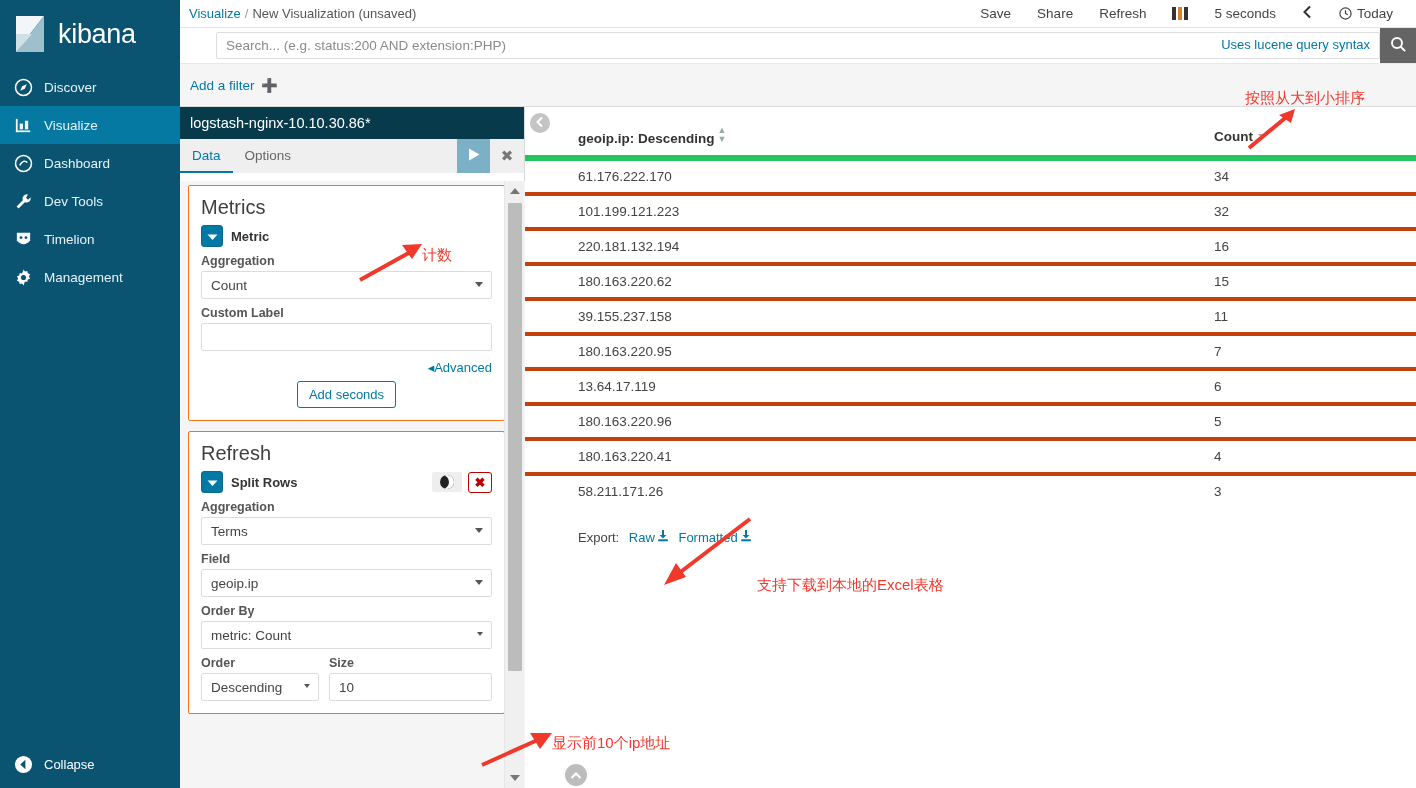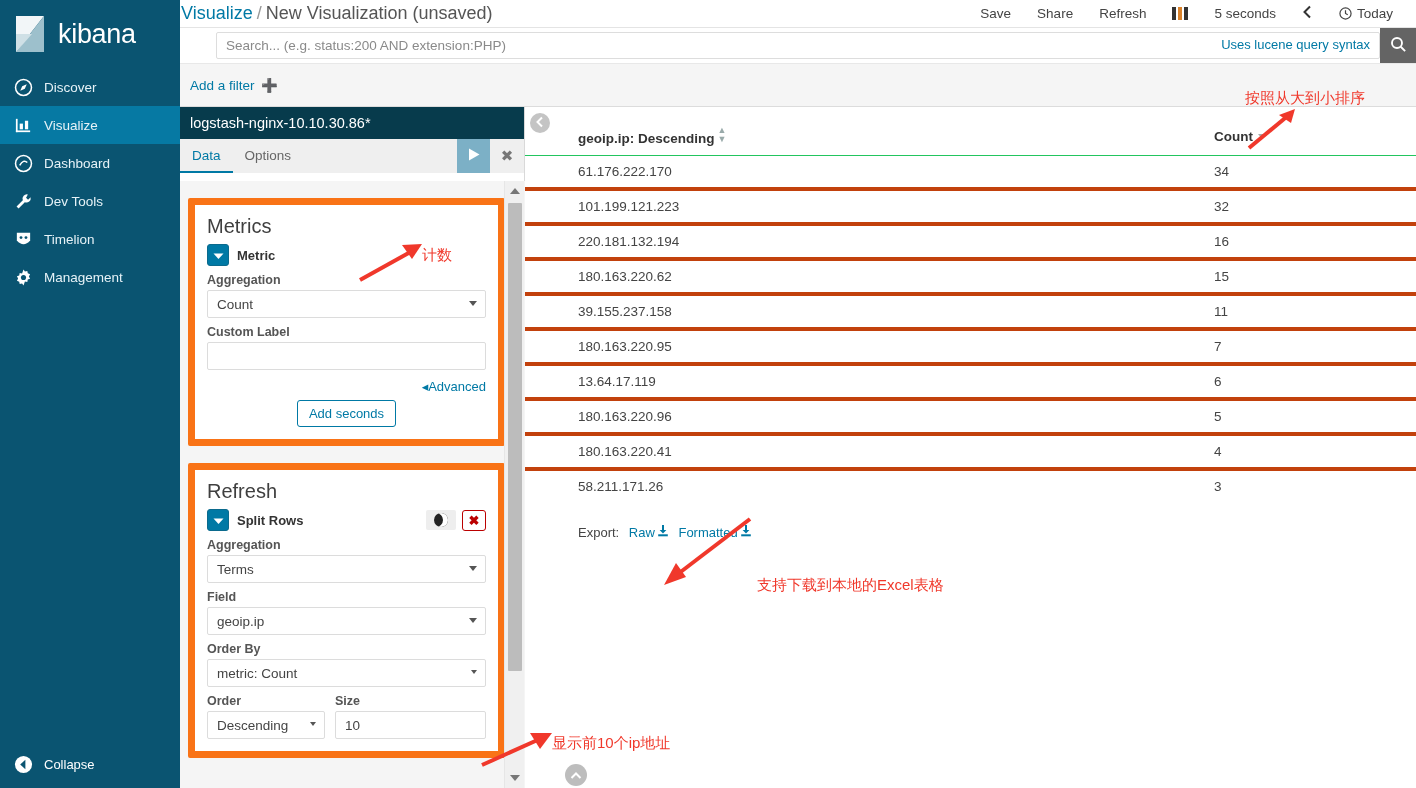--- a/index.html
+++ b/index.html
@@ -30,21 +30,21 @@
     position:absolute; bottom:14px; left:0; width:180px;
     display:flex; align-items:center; padding-left:14px; cursor:pointer;
   }
 
   
   #topbar {
     position:absolute; left:180px; top:0; width:1236px; height:28px;
     background:#fff; border-bottom:1px solid #e4e4e4;
     display:flex; align-items:center;
   }
-  .breadcrumb { padding-left:1px; font-size:18px; color:#555; white-space:nowrap; }
+  .breadcrumb { padding-left:9px; font-size:13px; color:#555; white-space:nowrap; }
   .breadcrumb a { color:#0079a5; text-decoration:none; cursor:pointer; }
   .breadcrumb .sep { color:#999; margin:0 4px; }
   .topnav { margin-left:auto; display:flex; align-items:center; padding-right:10px; gap:0; }
   .topnav-item {
     font-size:13.5px; color:#444; padding:0 13px; cursor:pointer; white-space:nowrap;
     display:flex; align-items:center; height:28px;
   }
   .pause-ico { display:inline-flex; gap:2px; align-items:center; }
   .pause-ico i { display:block; width:4px; height:13px; background:#d9822b; }
   .pause-ico i.dark { background:#333; }
@@ -99,22 +99,22 @@
   }
   .close-btn {
     width:34px; background:#efefef; display:flex; align-items:center; justify-content:center;
     color:#777; font-size:15px; cursor:pointer;
   }
   .editor-body {
     position:absolute; top:74px; left:0; width:345px; height:607px;
     background:#f5f5f5; overflow:hidden;
   }
   .card {
-    background:#fff; border:7px solid #f97316; border-radius:2px;
-    margin:17px 20px 10px 8px; padding:10px 12px 12px 12px;
+    background:#fff; border:1px solid #f97316; border-radius:2px;
+    margin:4px 20px 10px 8px; padding:10px 12px 12px 12px;
   }
   .card h2 {
     margin:0 0 6px 0; font-size:20px; font-weight:400; color:#3f3f3f;
   }
   .agg-head { display:flex; align-items:center; margin-bottom:5px; }
   .toggle-sq {
     width:22px; height:22px; background:#0079a5; border:1px solid #0b6a8d; border-radius:3px;
     display:flex; align-items:center; justify-content:center; cursor:pointer; flex:0 0 22px;
   }
   .agg-name { margin-left:8px; font-size:13px; font-weight:bold; color:#333;text-align:right; }
@@ -176,21 +176,21 @@
   #vis {
     position:absolute; left:525px; top:107px; width:891px; height:681px; background:#fff;
   }
   .collapse-handle {
     position:absolute; left:5px; top:6px; width:20px; height:20px; border-radius:50%;
     background:#c4c4c4; color:#fff; display:flex; align-items:center; justify-content:center; cursor:pointer;
   }
   table.ktable { width:100%; border-collapse:collapse; margin-top:13px; }
   table.ktable th {
     text-align:left; font-size:13.5px; font-weight:bold; color:#333;
-    padding:6px 10px 9px 53px; border-bottom:1px solid #22c55e; white-space:nowrap;
+    padding:6px 10px 9px 53px; border-bottom:6px solid #22c55e; white-space:nowrap;
   }
   table.ktable th.cnt { padding-left:0; }
   table.ktable td {
     font-size:13.5px; color:#444; padding:8px 10px 8px 53px;
     border-bottom:4px solid #c2410c; white-space:nowrap;
   }
   table.ktable td.cnt { padding-left:0; }
   .sort-ico { display:inline-block; margin-left:3px; color:#9aa; font-size:9px; line-height:9px; vertical-align:1px; }
   .caret-dn-small {
     display:inline-block; margin-left:5px; vertical-align:2px;

